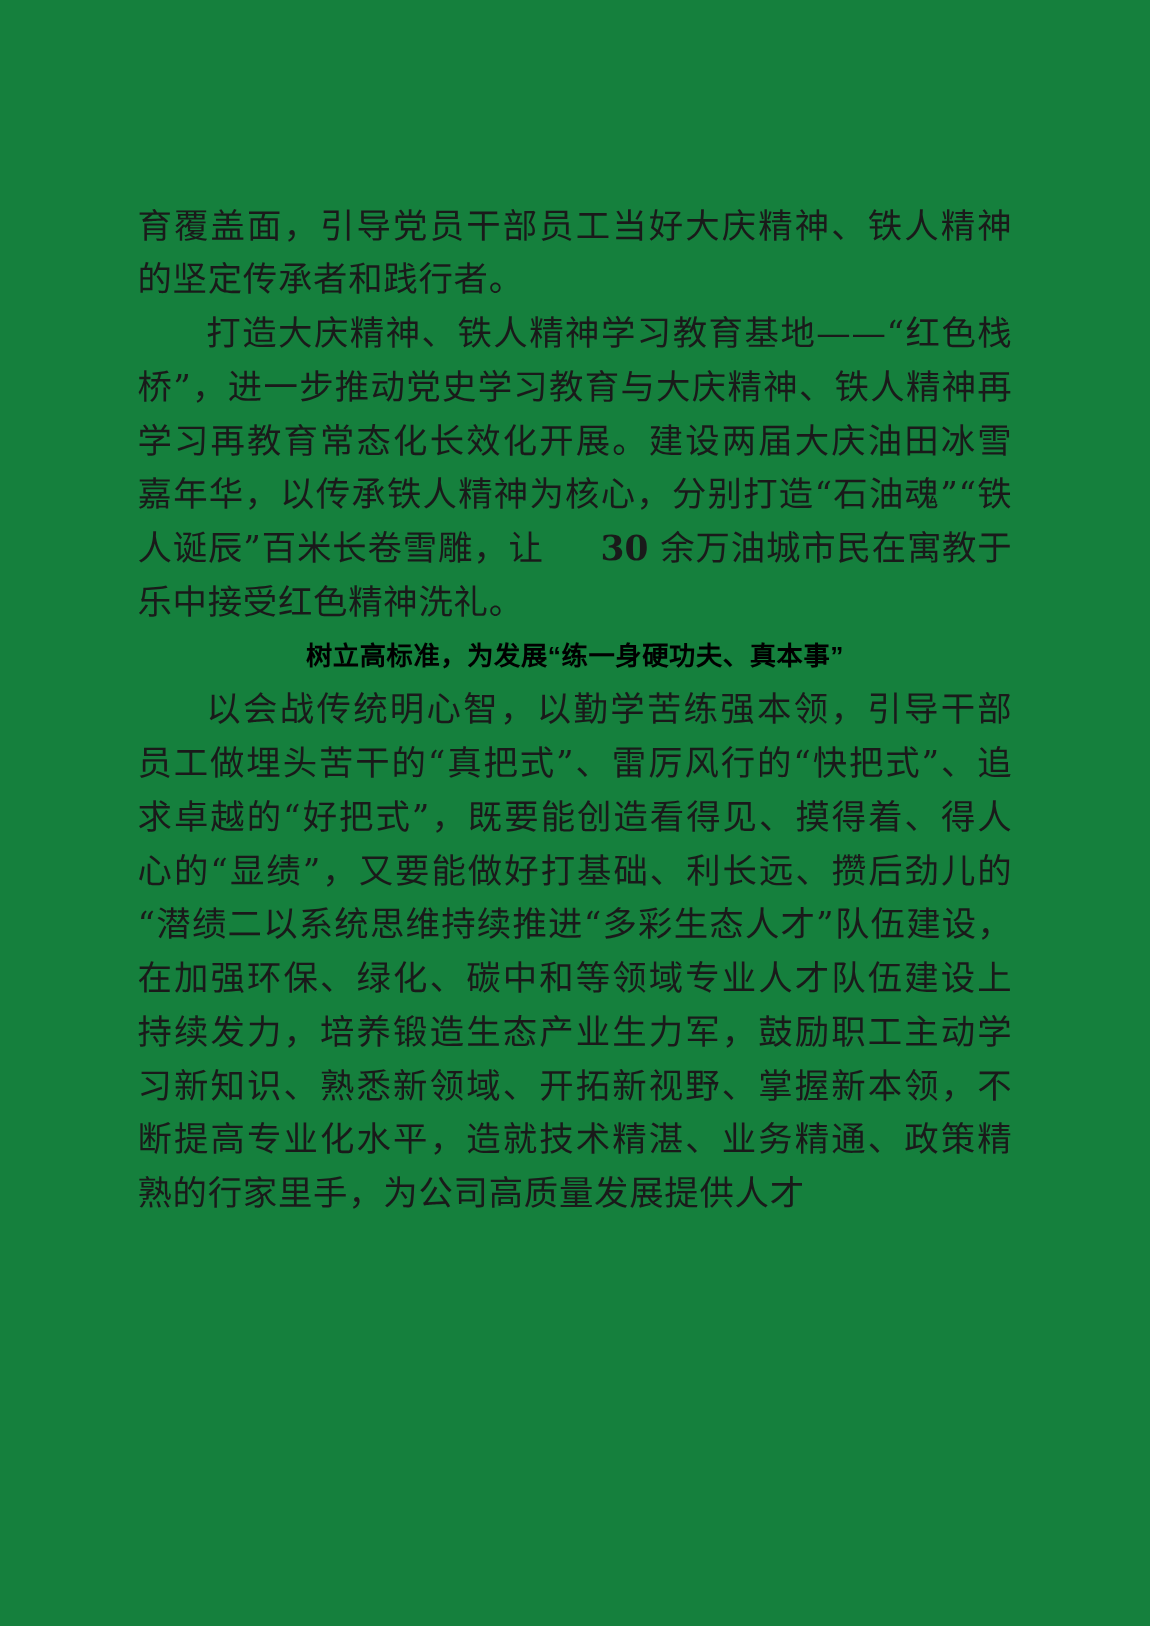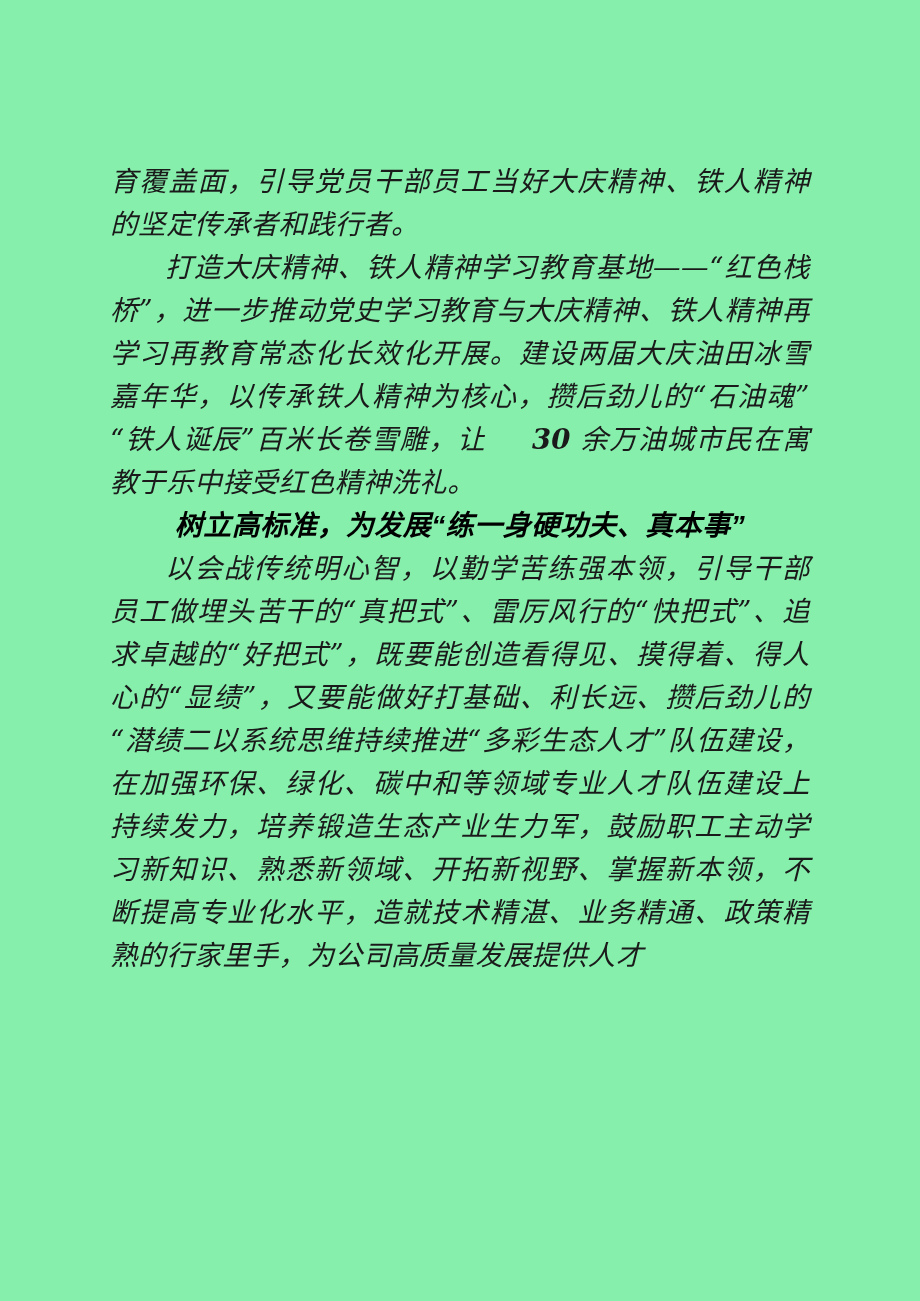--- a/index.html
+++ b/index.html
@@ -6,25 +6,24 @@
   html, body {
     margin: 0;
     padding: 0;
     background: #ffffff;
   }
 
   .page {
     position: relative;
     width: 920px;
     height: 1301px;
-    background: #86efac;
+    background: #15803d;
     margin: 0 auto;
     overflow: hidden;
     box-sizing: border-box;
-    font-style: italic;
   }
 
   .doc-body {
     position: absolute;
     left: 110px;
     top: 160px;
     width: 700px;
   }
 
   
@@ -46,21 +45,21 @@
   }
 
   
   .para.cont {
     text-indent: 0;
   }
 
   
   .section-heading {
     font-family: "Liberation Sans", "DejaVu Sans", sans-serif;
-    font-size: 28px;
+    font-size: 21px;
     line-height: 43px;
     font-weight: 700;
     color: #000000;
     text-align: center;
     margin: 0;
     letter-spacing: 0.5px;
   }
 
   
   .num {
@@ -72,21 +71,21 @@
 </style>
 </head>
 <body>
 
 <div class="page">
 
   <div class="doc-body">
 
     <p class="para cont">育覆盖面，引导党员干部员工当好大庆精神、铁人精神的坚定传承者和践行者。</p>
 
-    <p class="para indent"><span>打造大庆精神、铁人精神学习教育基地——“红色栈桥”，进一步推动党史学习教育与大庆精神、铁人精神再学习再教育常态化长效化开展。建设两届大庆油田冰雪嘉年华，以传承铁人精神为核心，攒后劲儿的“石油魂”“铁人诞辰”百米长卷雪雕，让 </span><span class="num">30</span><span> 余万油城市民在寓教于乐中接受红色精神洗礼。</span></p>
+    <p class="para indent"><span>打造大庆精神、铁人精神学习教育基地——“红色栈桥”，进一步推动党史学习教育与大庆精神、铁人精神再学习再教育常态化长效化开展。建设两届大庆油田冰雪嘉年华，以传承铁人精神为核心，分别打造“石油魂”“铁人诞辰”百米长卷雪雕，让 </span><span class="num">30</span><span> 余万油城市民在寓教于乐中接受红色精神洗礼。</span></p>
 
     <h2 class="section-heading">树立高标准，为发展“练一身硬功夫、真本事”</h2>
 
 
     <p class="para indent">以会战传统明心智，以勤学苦练强本领，引导干部员工做埋头苦干的“真把式”、雷厉风行的“快把式”、追求卓越的“好把式”，既要能创造看得见、摸得着、得人心的“显绩”，又要能做好打基础、利长远、攒后劲儿的“潜绩二以系统思维持续推进“多彩生态人才”队伍建设，在加强环保、绿化、碳中和等领域专业人才队伍建设上持续发力，培养锻造生态产业生力军，鼓励职工主动学习新知识、熟悉新领域、开拓新视野、掌握新本领，不断提高专业化水平，造就技术精湛、业务精通、政策精熟的行家里手，为公司高质量发展提供人才</p>
 
   </div>
 
 </div>
 

